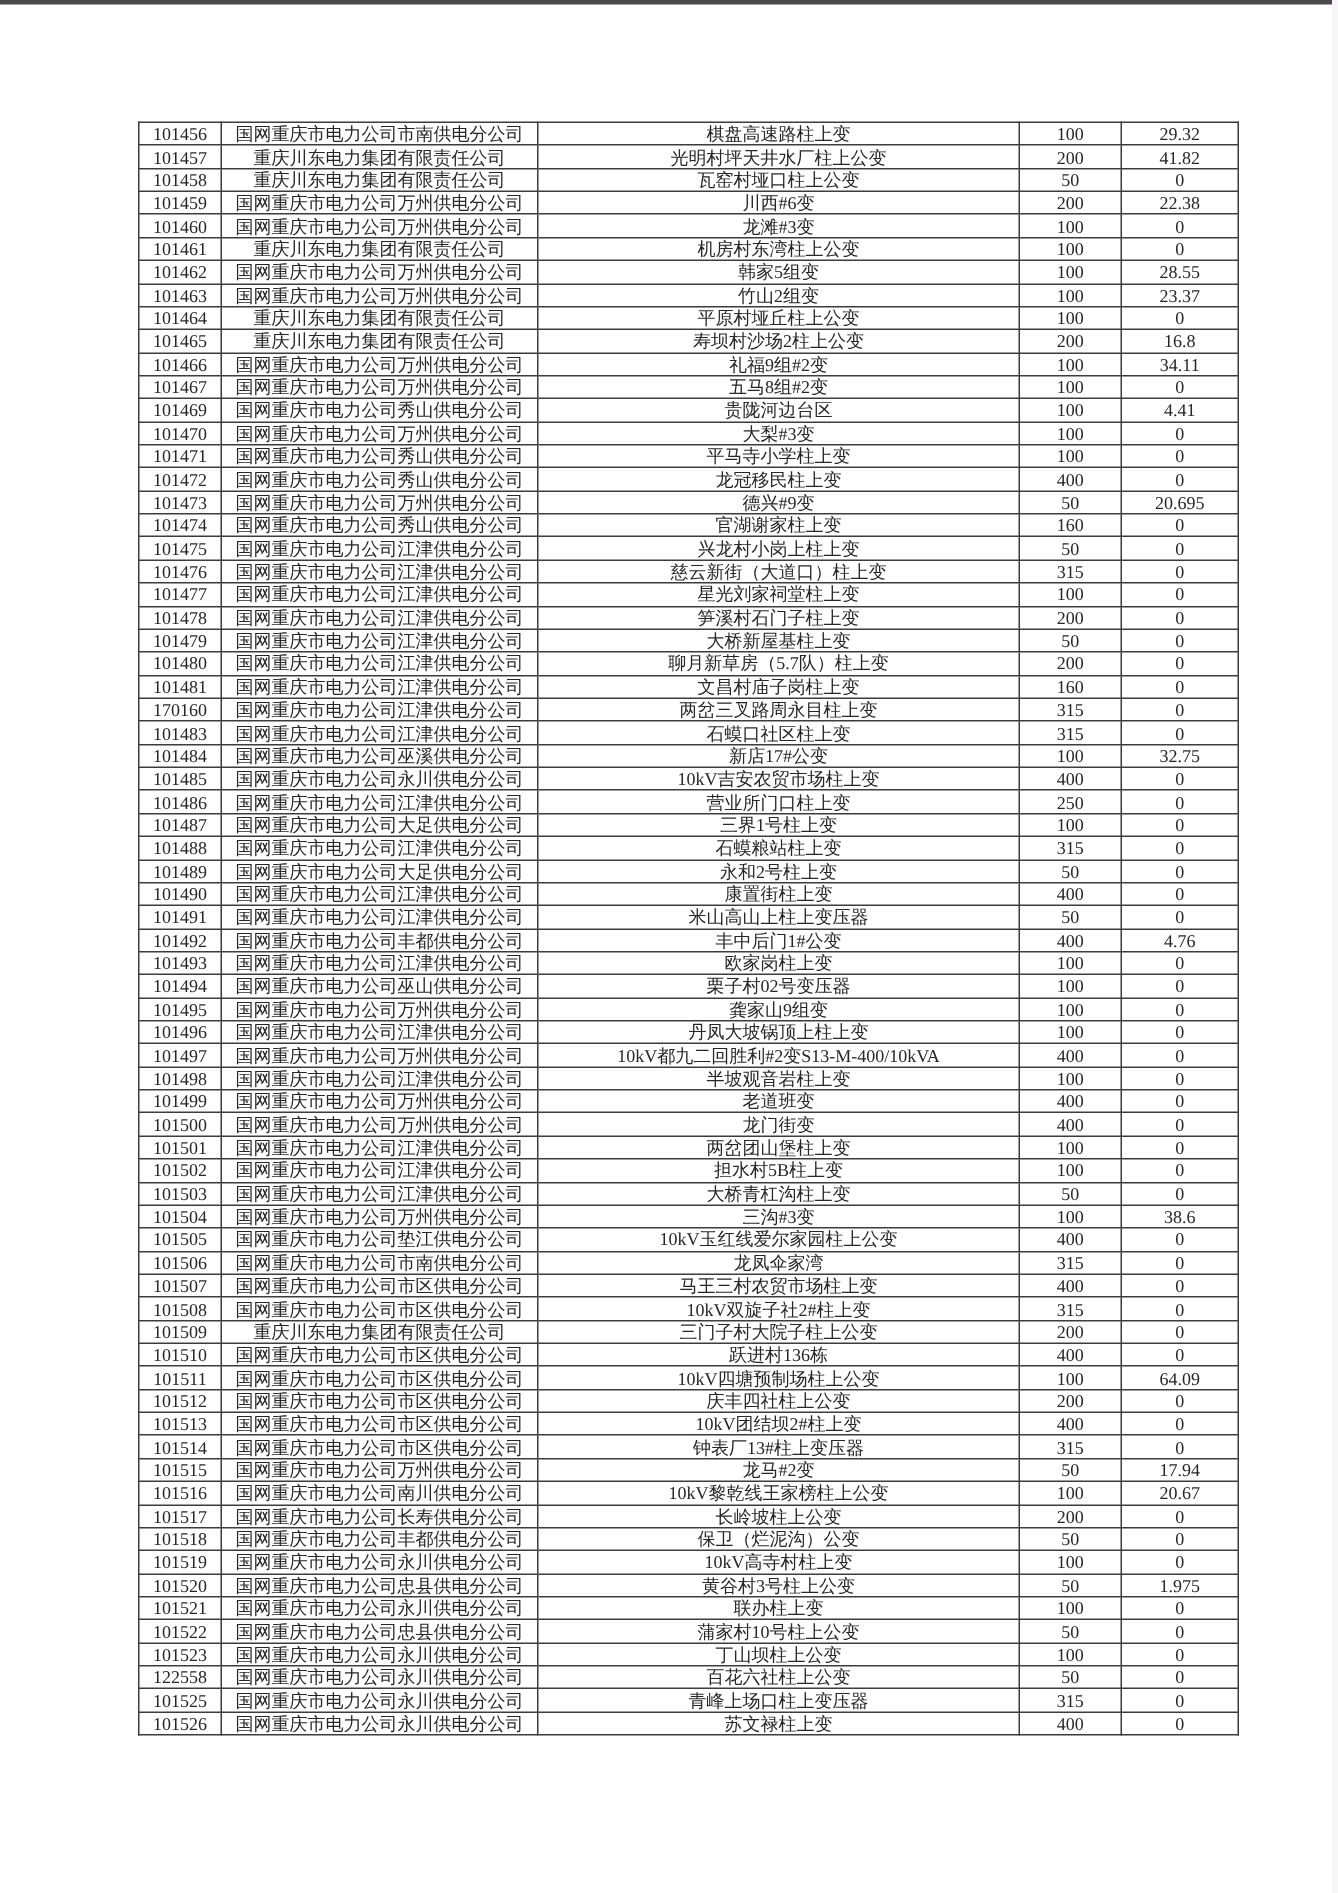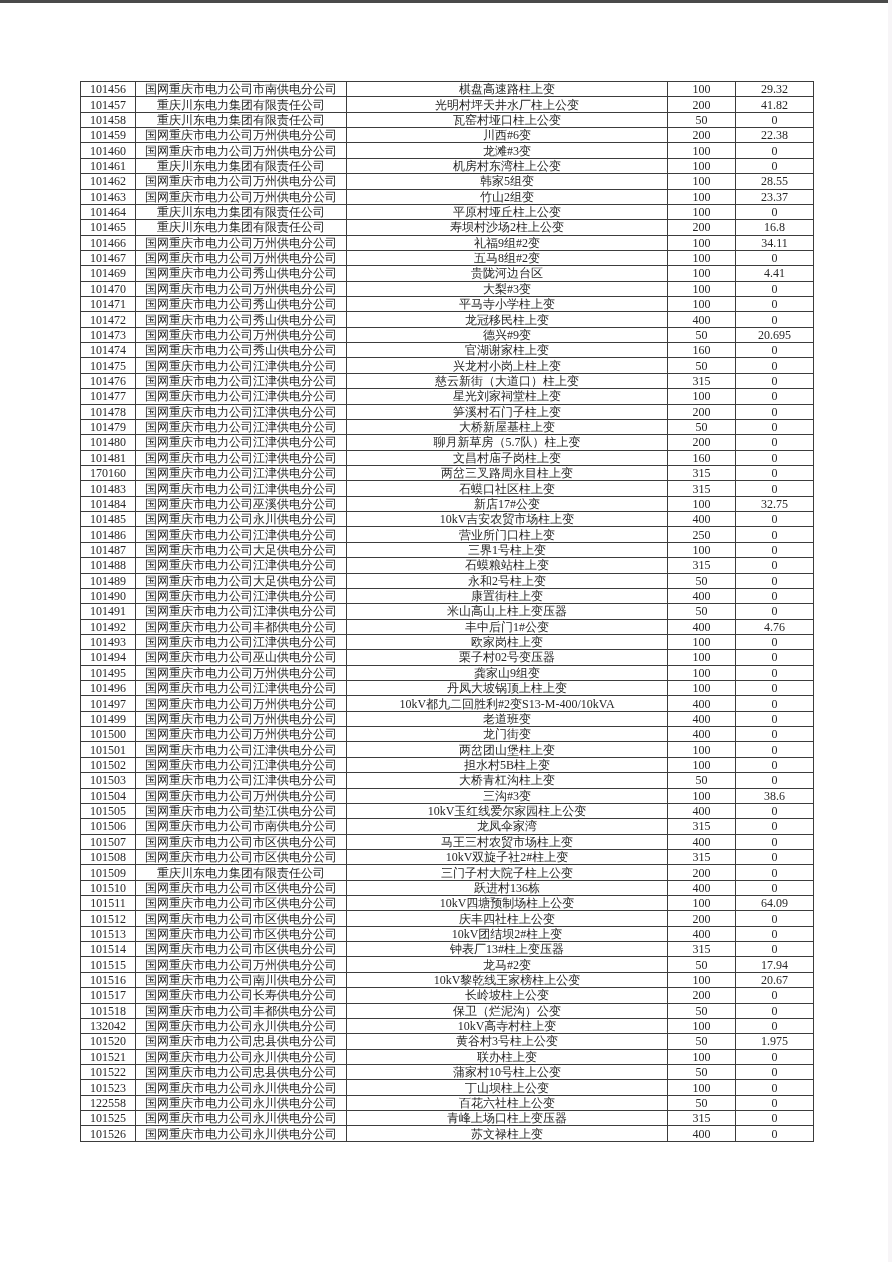--- a/index.html
+++ b/index.html
@@ -24,21 +24,21 @@
   }
   .right-edge {
     position: absolute;
     top: 0; right: 0;
     width: 4px;
     height: 1262px;
     background: #f7f5f7;
   }
   table.data-table {
     position: absolute;
-    left: 80px;
+    left: 92px;
     top: 81px;
     width: 733px;
     border-collapse: collapse;
     table-layout: fixed;
   }
   table.data-table td {
     border: 1px solid #3c3c3c;
     height: 14.37px; 
     padding: 0;
     text-align: center;
@@ -352,20 +352,27 @@
         <td>0</td>
       </tr>
       <tr>
         <td>101497</td>
         <td>国网重庆市电力公司万州供电分公司</td>
         <td>10kV都九二回胜利#2变S13-M-400/10kVA</td>
         <td>400</td>
         <td>0</td>
       </tr>
       <tr>
+        <td>101498</td>
+        <td>国网重庆市电力公司江津供电分公司</td>
+        <td>半坡观音岩柱上变</td>
+        <td>100</td>
+        <td>0</td>
+      </tr>
+      <tr>
         <td>101499</td>
         <td>国网重庆市电力公司万州供电分公司</td>
         <td>老道班变</td>
         <td>400</td>
         <td>0</td>
       </tr>
       <tr>
         <td>101500</td>
         <td>国网重庆市电力公司万州供电分公司</td>
         <td>龙门街变</td>
@@ -492,21 +499,21 @@
         <td>0</td>
       </tr>
       <tr>
         <td>101518</td>
         <td>国网重庆市电力公司丰都供电分公司</td>
         <td>保卫（烂泥沟）公变</td>
         <td>50</td>
         <td>0</td>
       </tr>
       <tr>
-        <td>132042</td>
+        <td>101519</td>
         <td>国网重庆市电力公司永川供电分公司</td>
         <td>10kV高寺村柱上变</td>
         <td>100</td>
         <td>0</td>
       </tr>
       <tr>
         <td>101520</td>
         <td>国网重庆市电力公司忠县供电分公司</td>
         <td>黄谷村3号柱上公变</td>
         <td>50</td>

